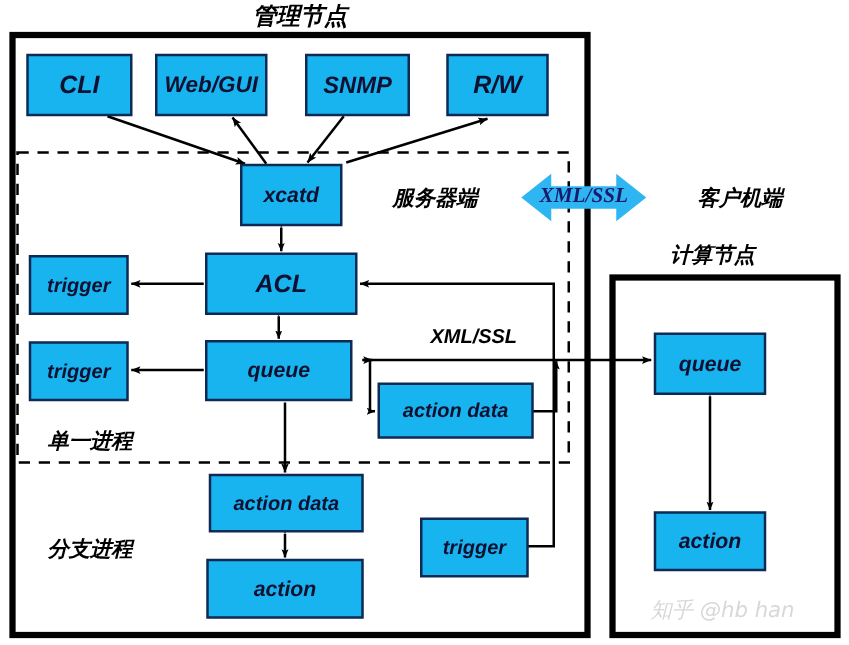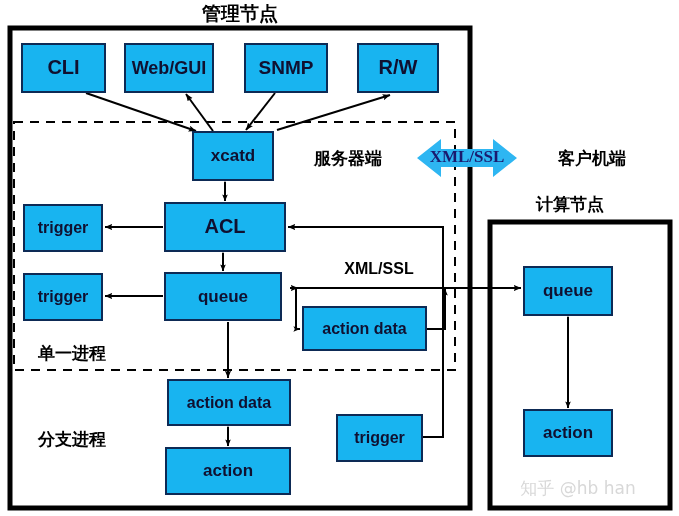--- a/index.html
+++ b/index.html
@@ -1,20 +1,20 @@
 <!DOCTYPE html>
 <html><head>
 <meta charset="utf-8">
 <style>
   html,body{margin:0;padding:0;background:#ffffff;}
   body{
     width:679px;height:516px;overflow:hidden;
     font-family:"Liberation Sans","DejaVu Sans",sans-serif;
   }
-  #stage{position:relative;width:679px;height:516px;}
+  #stage{position:relative;width:679px;height:516px;font-style:italic;}
   svg{display:block;}
   .node-text{
     font-family:"Liberation Sans","DejaVu Sans",sans-serif;
     font-weight:bold;fill:#101030;text-anchor:middle;dominant-baseline:middle;
   }
   .cjk{
     font-family:"DejaVu Sans","Liberation Sans",sans-serif;
     font-weight:bold;fill:#000000;text-anchor:middle;dominant-baseline:middle;
   }
   .lbl-xmlssl{

